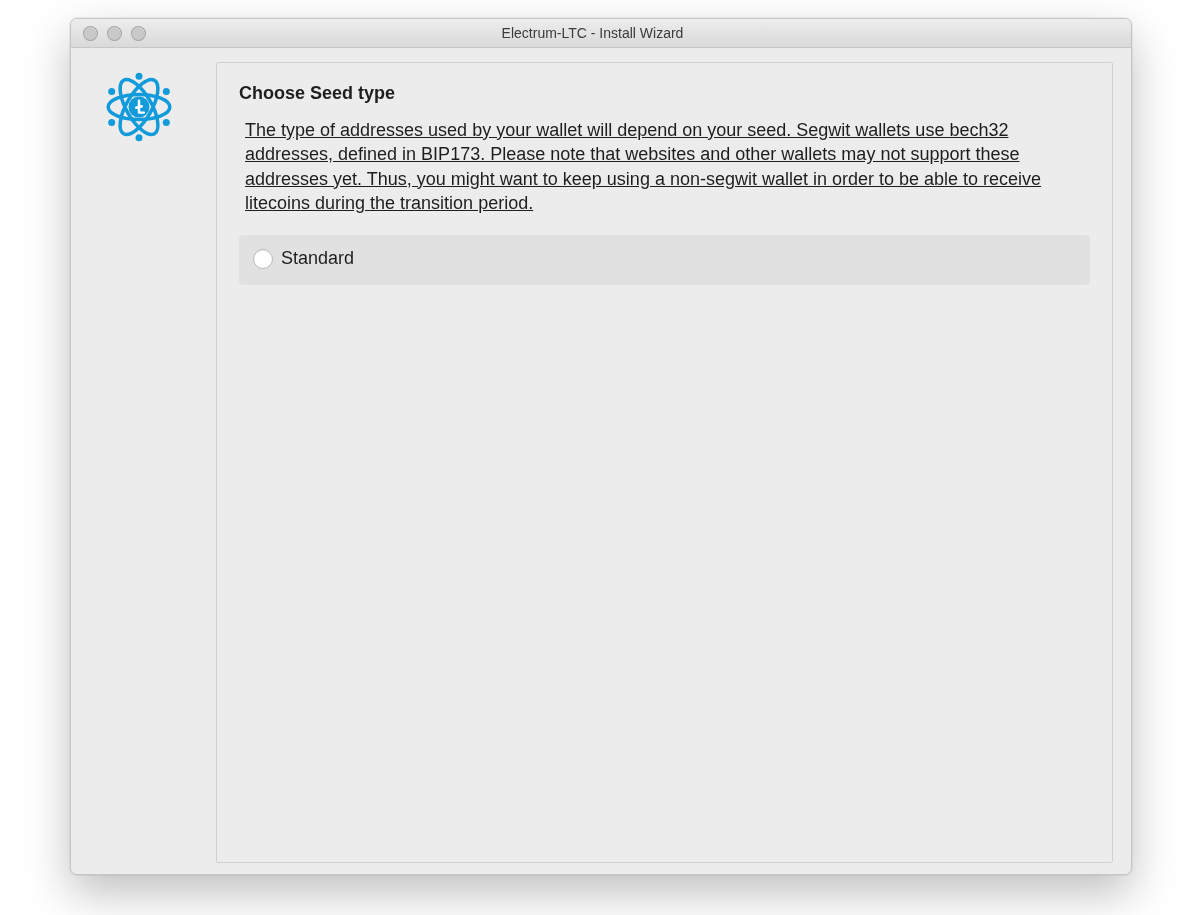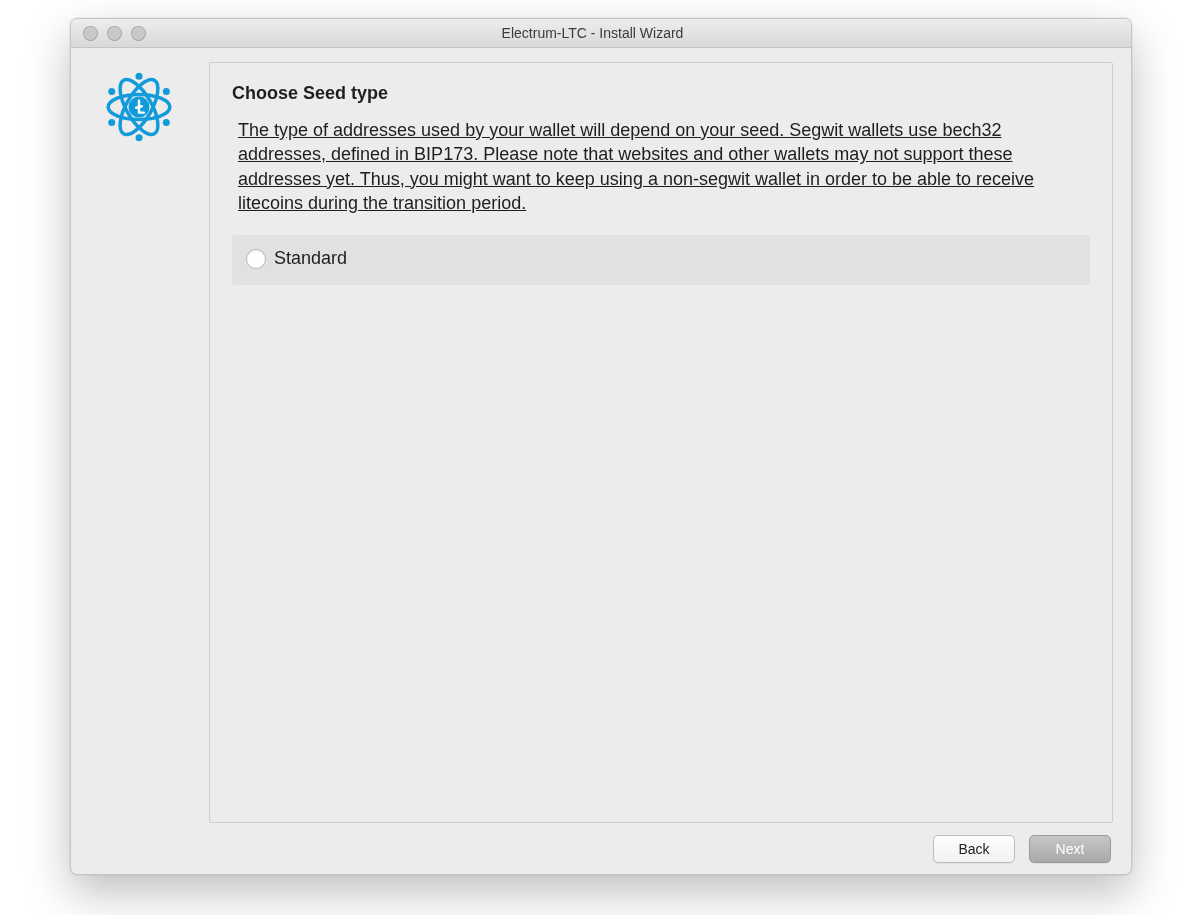--- a/index.html
+++ b/index.html
@@ -73,21 +73,21 @@
     display:flex;
     height: calc(100% - 28px);
     box-sizing:border-box;
     padding: 14px 18px 12px 18px;
     flex-direction: column;
   }
 
   .main-row {
     display:flex;
     flex: 1 1 auto;
-    gap: 20px;
+    gap: 27px;
     min-height:0;
   }
 
   .icon-col {
     flex: 0 0 100px;
     display:flex;
     justify-content:center;
     padding-top: 10px;
   }
 
@@ -227,19 +227,15 @@
             <span class="radio-outer"></span>
             <span>Standard</span>
           </label>
 
 
         </div>
       </div>
 
     </div>
 
-    <div class="button-row">
-      <button class="btn btn-default">Back</button>
-      <button class="btn btn-primary">Next</button>
-    </div>
   </div>
 
 </div>
 
 </body></html>

